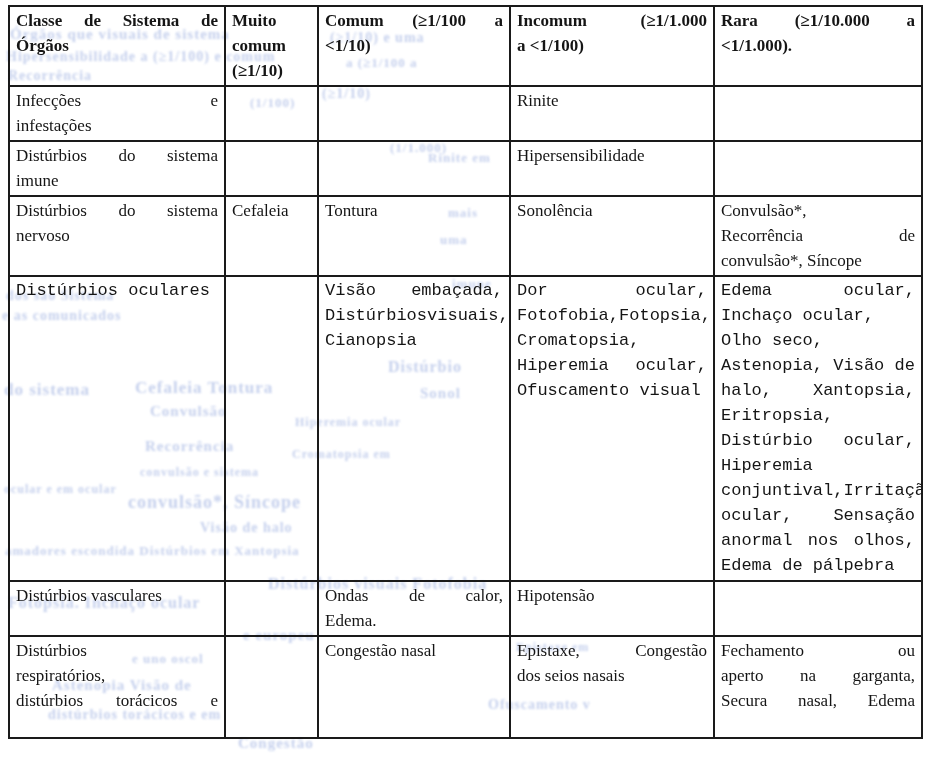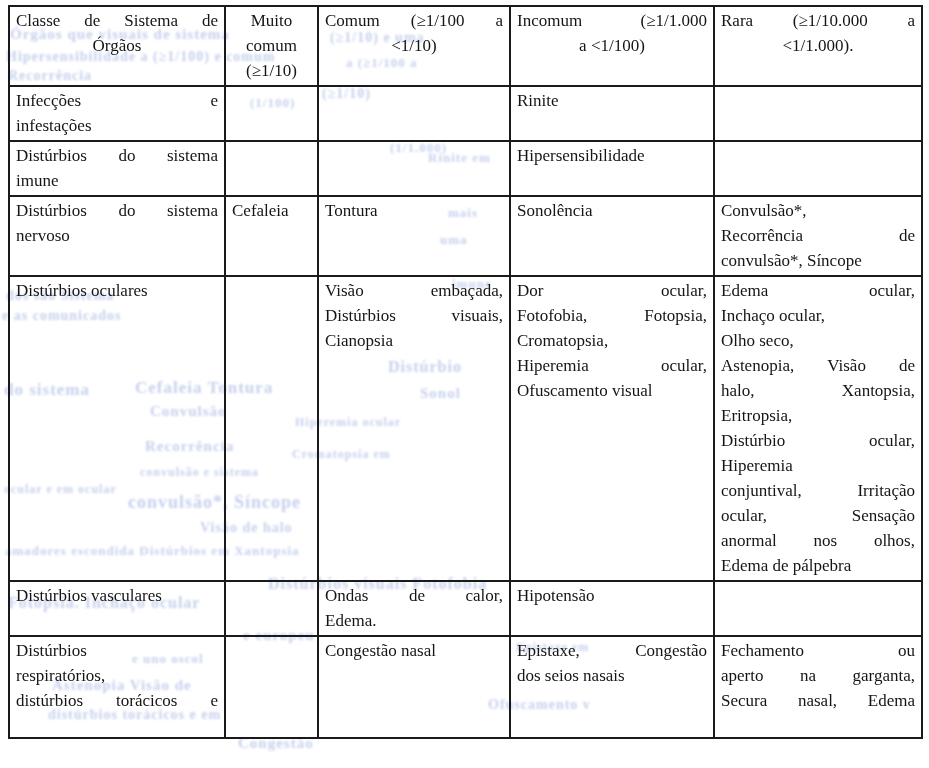--- a/index.html
+++ b/index.html
@@ -40,21 +40,21 @@
   }
   table.adr th, table.adr td {
     border: 2px solid #1a1a1a;
     vertical-align: top;
     padding: 1px 6px 2px 6px;
     font-size: 17px;
     color: #151515;
     background: transparent;
     overflow: hidden;
   }
-  table.adr th { font-weight: normal; text-align: center; }
+  table.adr th { font-weight: bold; text-align: left; }
   thead tr { height: 77px; }
   .line { min-height: 25px; line-height: 25px; white-space: nowrap; }
   .line.spread {
     display: flex;
     justify-content: space-between;
     white-space: normal;
   }
 </style>
 </head>
 <body>
@@ -200,21 +200,21 @@
           </td>
           <td>
             <div class="line">Convulsão*,</div>
             <div class="line spread">
               <span>Recorrência</span>
               <span>de</span>
             </div>
             <div class="line">convulsão*, Síncope</div>
           </td>
         </tr>
-        <tr style="height: 302px;">
+        <tr style="height: 302px; font-family: Liberation Mono, monospace;">
           <td>
             <div class="line">Distúrbios oculares</div>
           </td>
           <td></td>
           <td>
             <div class="line spread">
               <span>Visão</span>
               <span>embaçada,</span>
             </div>
             <div class="line spread">

